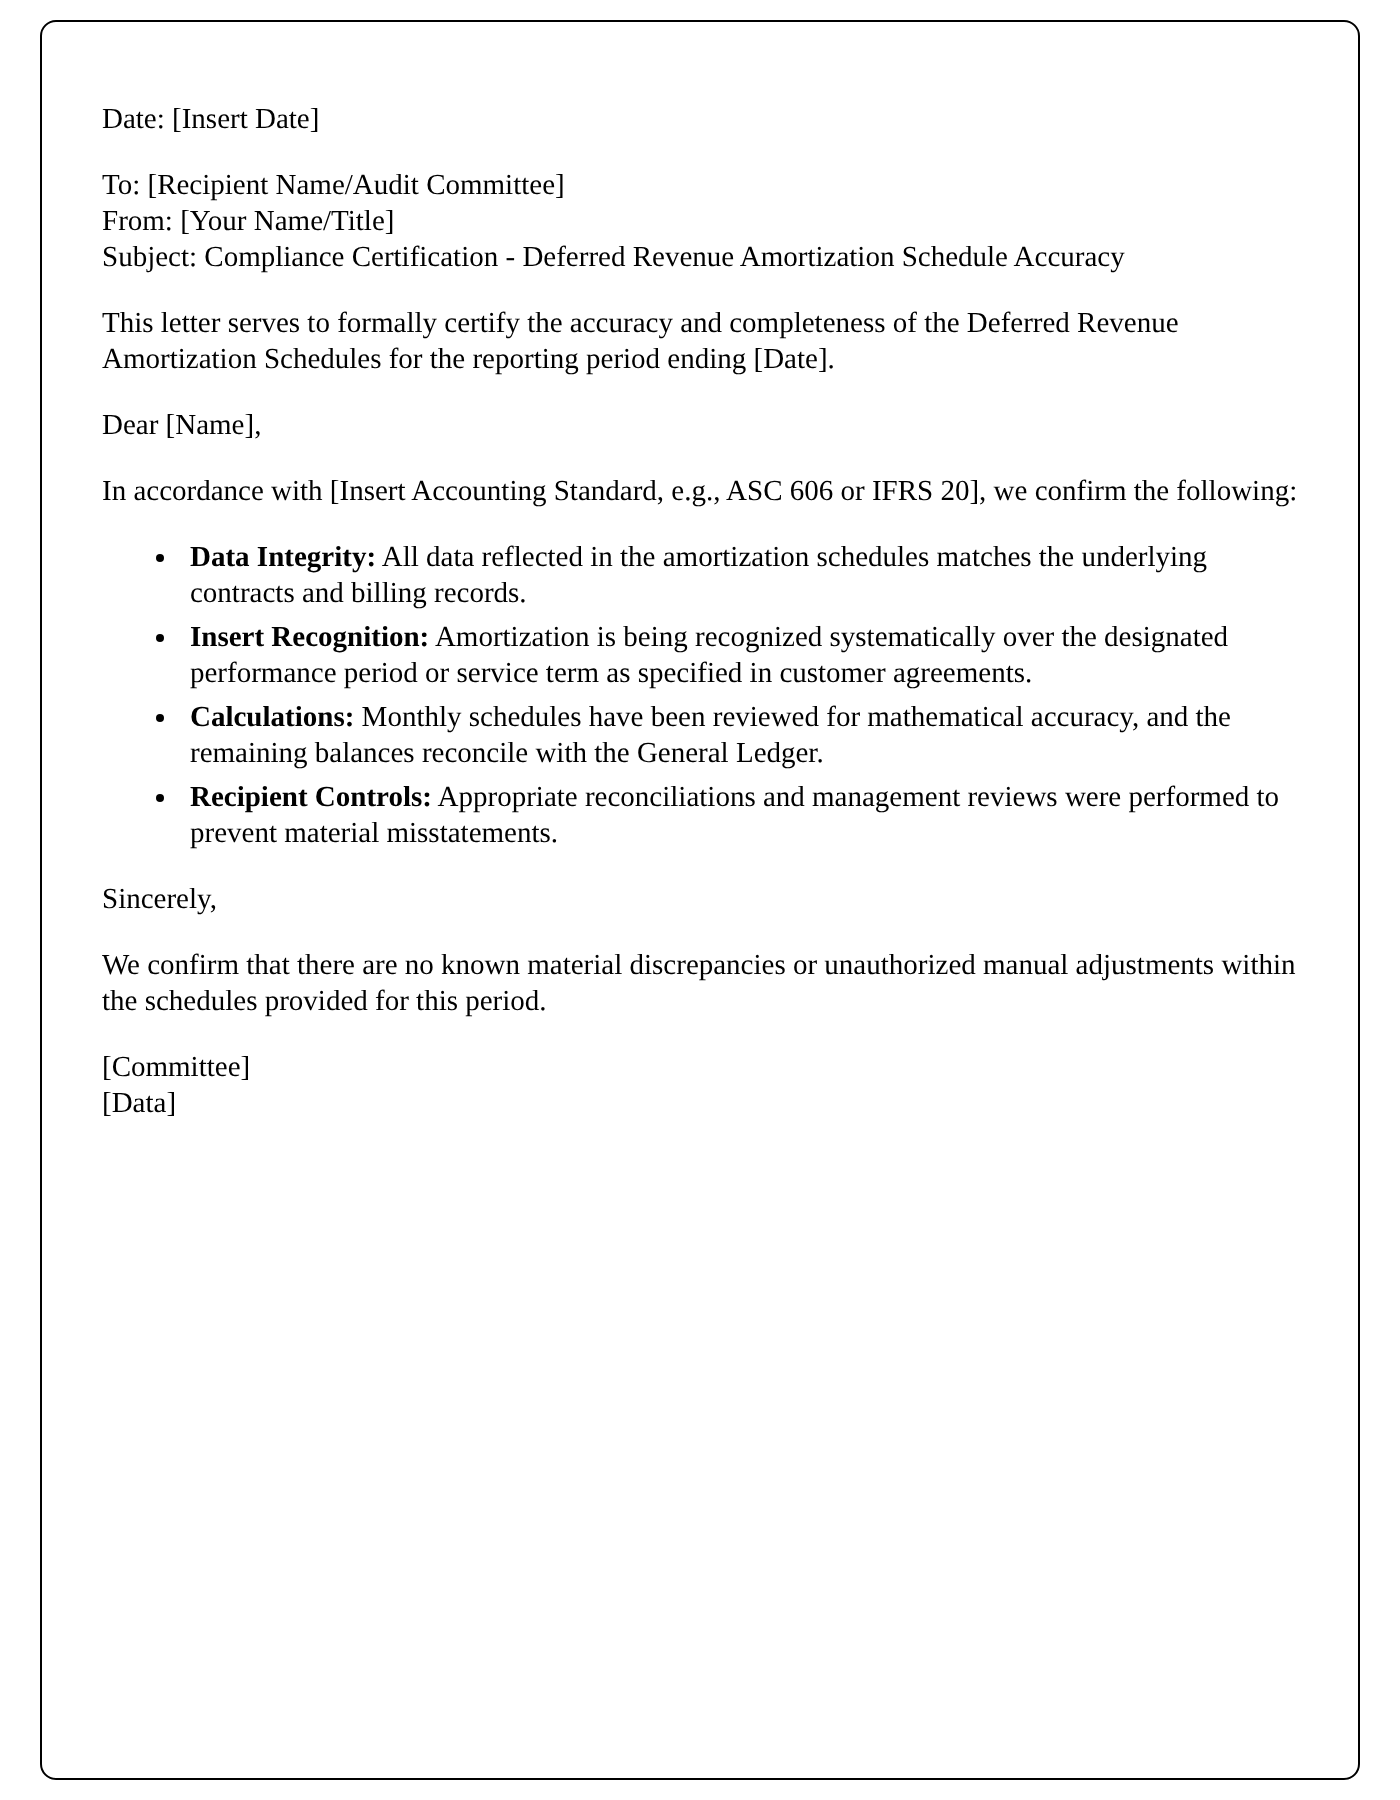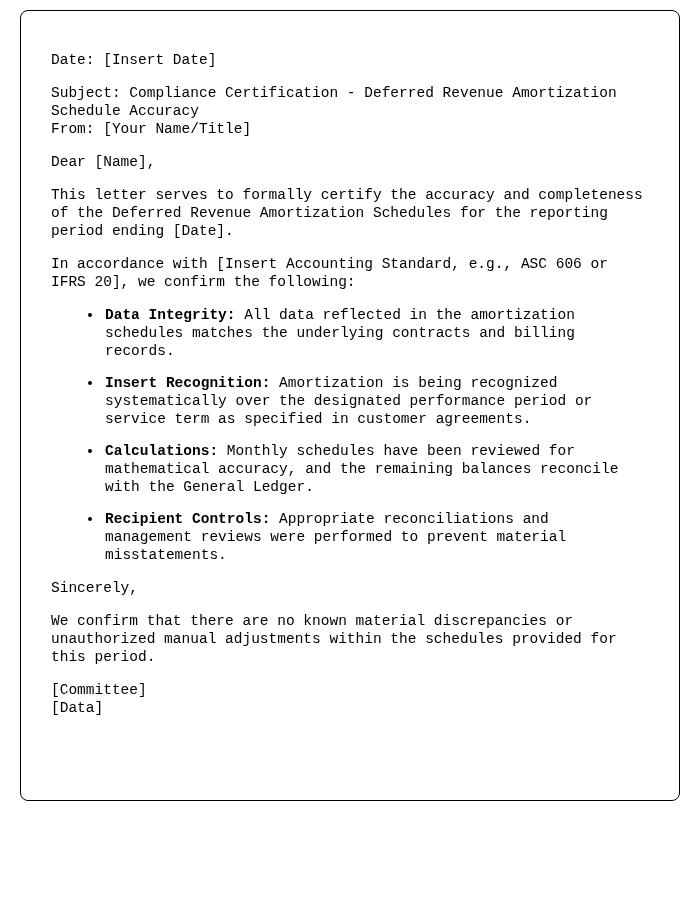--- a/index.html
+++ b/index.html
@@ -7,69 +7,70 @@
     padding: 0;
     background: #ffffff;
     width: 700px;
     height: 900px;
   }
   .page {
     position: absolute;
     left: 20px;
     top: 10px;
     width: 660px;
-    height: 791px;
+    height: 880px;
     box-sizing: border-box;
     border: 1px solid #000000;
     border-radius: 8px;
     background: #ffffff;
     padding: 40px 30px 30px 30px;
-    font-family: Liberation Mono, monospace;
+    font-family: Liberation Serif, serif;
     font-size: 14.5px;
     line-height: 18px;
     color: #000000;
   }
   .line {
     margin: 0;
   }
   .block {
     margin: 0 0 15px 0;
   }
   .header-block .line {
     margin: 0;
   }
   ul.points {
     margin: 0 0 15px 0;
     padding: 0 0 0 38px;
     list-style-type: disc;
   }
   ul.points li {
-    margin: 14px;
+    margin: 4px;
     padding: 0 0 0 2px;
   }
   .sig-block p {
     margin: 0;
   }
   strong { font-weight: bold; }
 </style>
 </head>
 <body>
 
 <div class="page">
 
   <p class="line block">Date: [Insert Date]</p>
 
   <div class="header-block block">
+    <p class="line">To: [Recipient Name/Audit Committee]</p>
+    <p class="line">From: [Your Name/Title]</p>
     <p class="line">Subject: Compliance Certification - Deferred Revenue Amortization Schedule Accuracy</p>
-    <p class="line">From: [Your Name/Title]</p>
   </div>
 
+  <p class="line block">This letter serves to formally certify the accuracy and completeness of the Deferred Revenue Amortization Schedules for the reporting period ending [Date].</p>
+
   <p class="line block">Dear [Name],</p>
-
-  <p class="line block">This letter serves to formally certify the accuracy and completeness of the Deferred Revenue Amortization Schedules for the reporting period ending [Date].</p>
 
   <p class="line block">In accordance with [Insert Accounting Standard, e.g., ASC 606 or IFRS 20], we confirm the following:</p>
 
   <ul class="points">
     <li><strong>Data Integrity:</strong><span> All data reflected in the amortization schedules matches the underlying contracts and billing records.</span></li>
     <li><strong>Insert Recognition:</strong><span> Amortization is being recognized systematically over the designated performance period or service term as specified in customer agreements.</span></li>
     <li><strong>Calculations:</strong><span> Monthly schedules have been reviewed for mathematical accuracy, and the remaining balances reconcile with the General Ledger.</span></li>
     <li><strong>Recipient Controls:</strong><span> Appropriate reconciliations and management reviews were performed to prevent material misstatements.</span></li>
   </ul>
 

